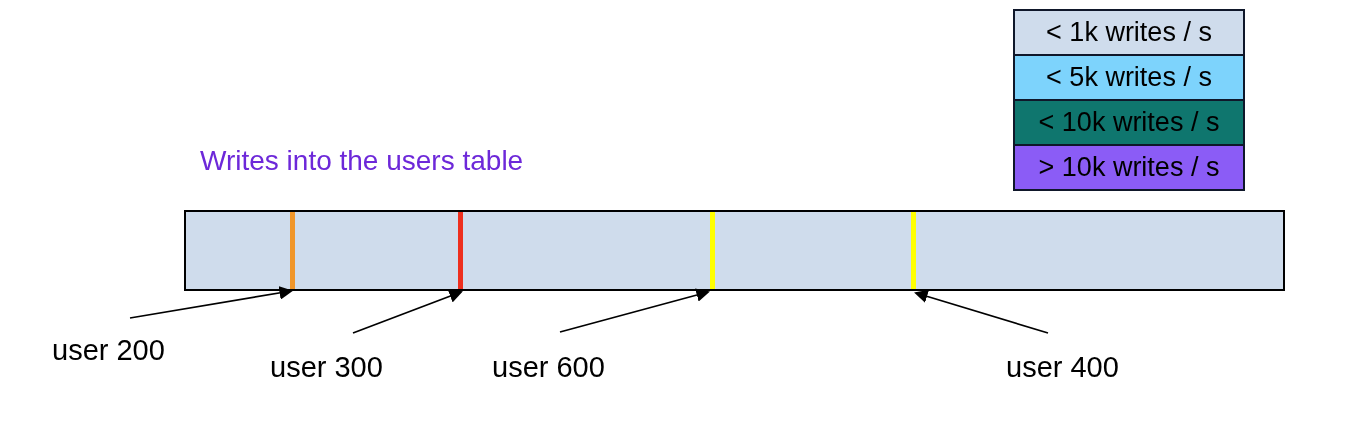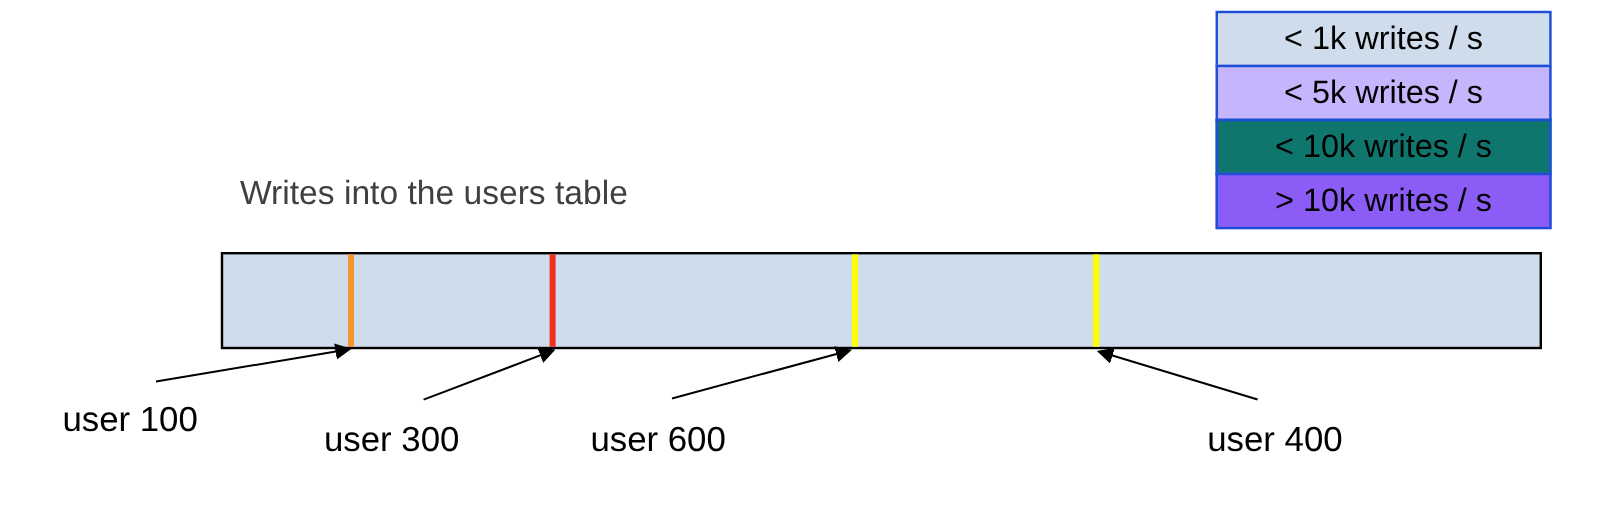--- a/index.html
+++ b/index.html
@@ -13,34 +13,34 @@
     width: 1350px;
     height: 422px;
     background: #ffffff;
     overflow: hidden;
   }
   .title {
     position: absolute;
     left: 200px;
     top: 145px;
     font-size: 28px;
-    color: #404040;
+    color: #6d28d9;
     white-space: nowrap;
   }
   .legend {
     position: absolute;
     left: 1013px;
     top: 9px;
     width: 232px;
   }
   .legend-row {
     box-sizing: border-box;
-    width: 280px;
+    width: 232px;
     height: 47px;
-    border: 2px solid #1d4ed8;
+    border: 2px solid #0f172a;
     margin-top: -2px;
     display: flex;
     align-items: center;
     justify-content: center;
     font-size: 27px;
     color: #000000;
     white-space: nowrap;
   }
   .legend-row:first-child { margin-top: 0; }
   .bar {
@@ -75,21 +75,21 @@
 </style>
 </head>
 <body>
 
 <div class="canvas">
 
   <div class="title">Writes into the users table</div>
 
   <div class="legend">
     <div class="legend-row" style="background-color: rgb(207, 220, 236);">&lt; 1k writes / s</div>
-    <div class="legend-row" style="background-color: #c4b5fd;">&lt; 5k writes / s</div>
+    <div class="legend-row" style="background-color: #7dd3fc;">&lt; 5k writes / s</div>
     <div class="legend-row" style="background-color: #0f766e;">&lt; 10k writes / s</div>
     <div class="legend-row" style="background-color: #8b5cf6;">&gt; 10k writes / s</div>
   </div>
 
   <div class="bar" style="background-color: rgb(207, 220, 236);">
     <div class="marker" style="left: 104px; background-color: rgb(240, 150, 42);"></div>
     <div class="marker" style="left: 272px; background-color: rgb(238, 47, 30);"></div>
     <div class="marker" style="left: 524px; background-color: rgb(255, 255, 0);"></div>
     <div class="marker" style="left: 725px; background-color: rgb(255, 255, 0);"></div>
   </div>
@@ -99,18 +99,18 @@
       <marker id="arrowhead" viewBox="0 0 10 10" refX="8.5" refY="5" markerWidth="8" markerHeight="8" orient="auto-start-reverse">
         <path d="M0,0 L10,5 L0,10 z" fill="#000000"></path>
       </marker>
     </defs>
     <line x1="130" y1="318" x2="291" y2="291" stroke="#000000" stroke-width="1.7" marker-end="url(#arrowhead)"></line>
     <line x1="353" y1="333" x2="461" y2="292" stroke="#000000" stroke-width="1.7" marker-end="url(#arrowhead)"></line>
     <line x1="560" y1="332" x2="708" y2="292" stroke="#000000" stroke-width="1.7" marker-end="url(#arrowhead)"></line>
     <line x1="1048" y1="333" x2="916" y2="293" stroke="#000000" stroke-width="1.7" marker-end="url(#arrowhead)"></line>
   </svg>
 
-  <div class="user-label" style="left:52px; top:334px;">user 100</div>
+  <div class="user-label" style="left:52px; top:334px;">user 200</div>
   <div class="user-label" style="left:270px; top:351px;">user 300</div>
   <div class="user-label" style="left:492px; top:351px;">user 600</div>
   <div class="user-label" style="left:1006px; top:351px;">user 400</div>
 
 </div>
 
 </body></html>

